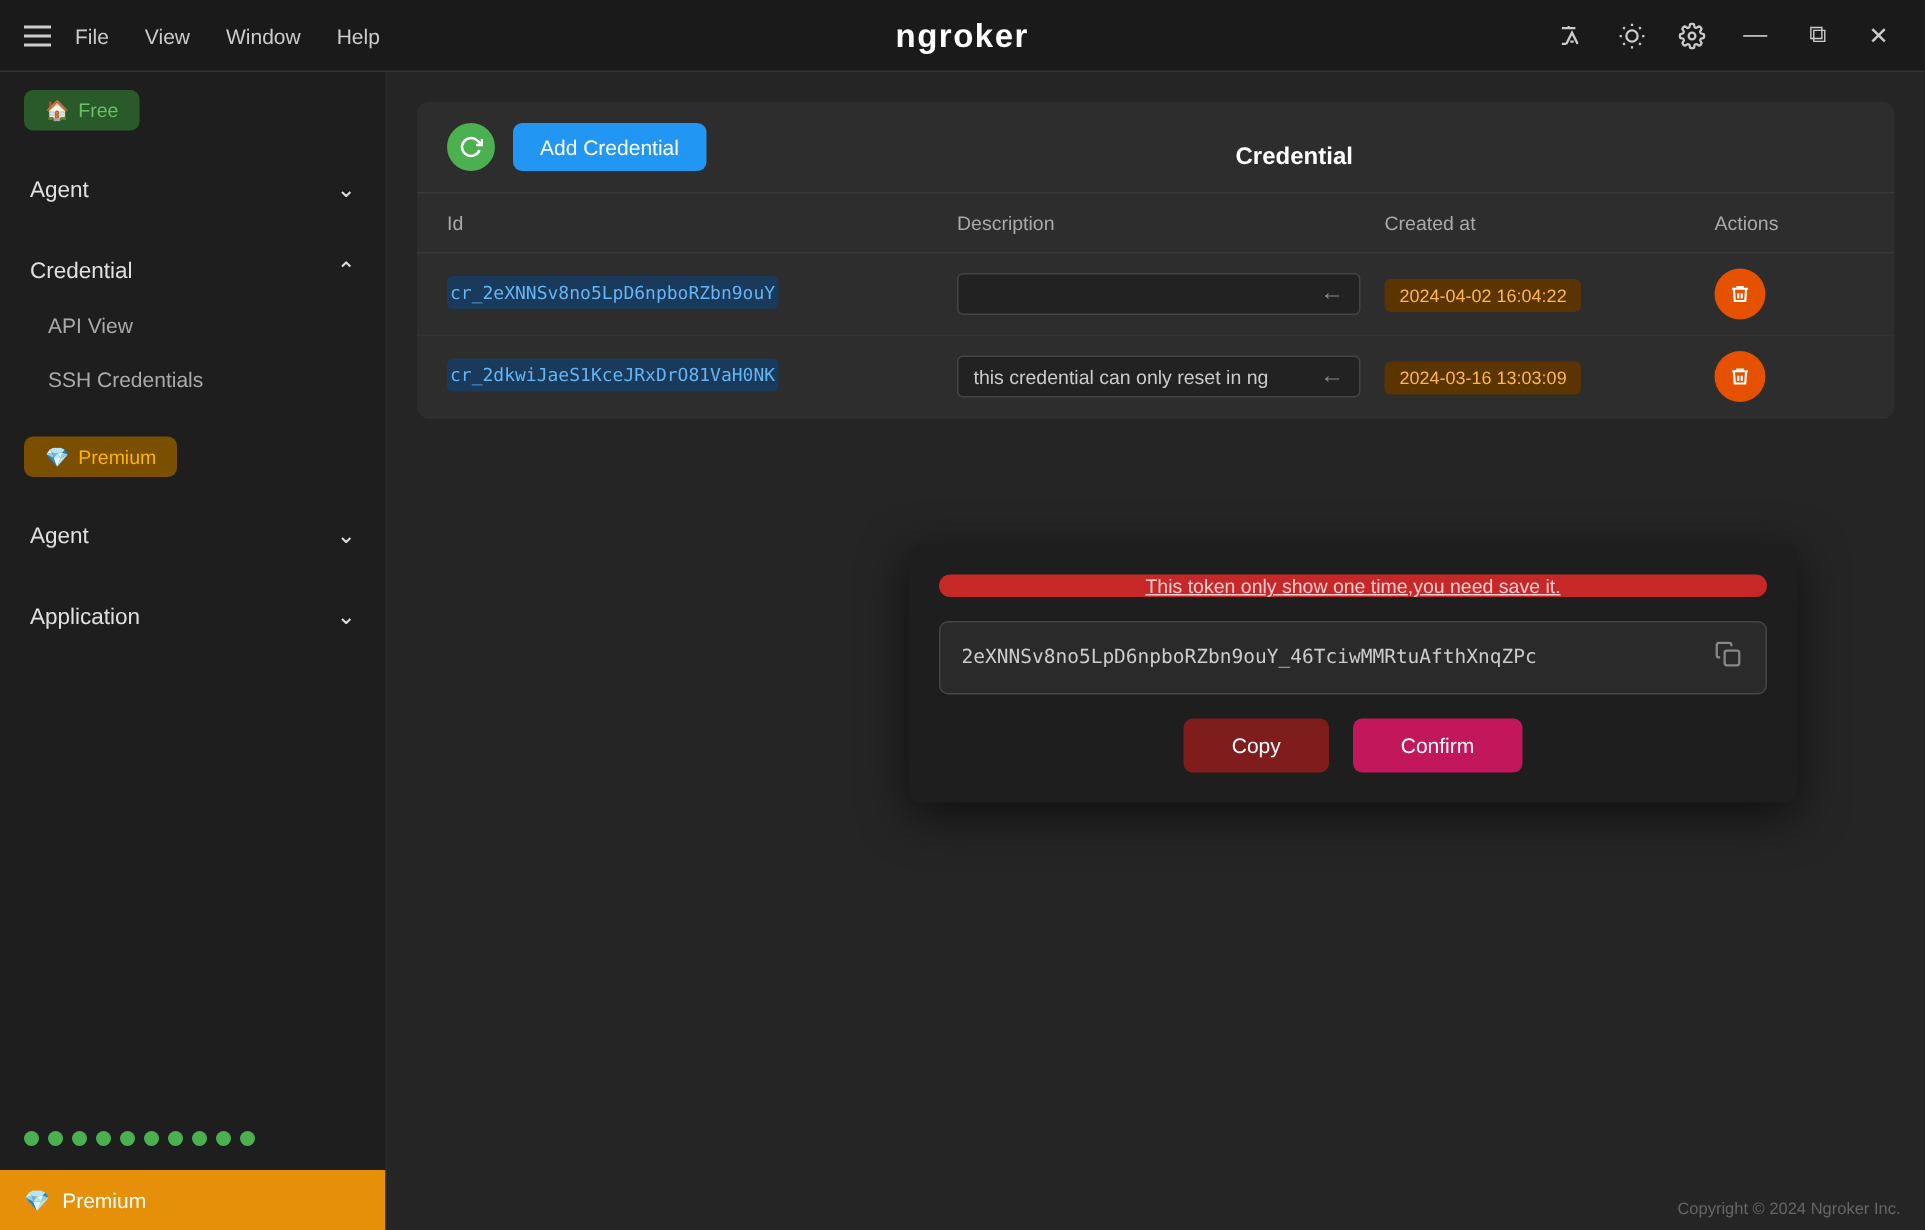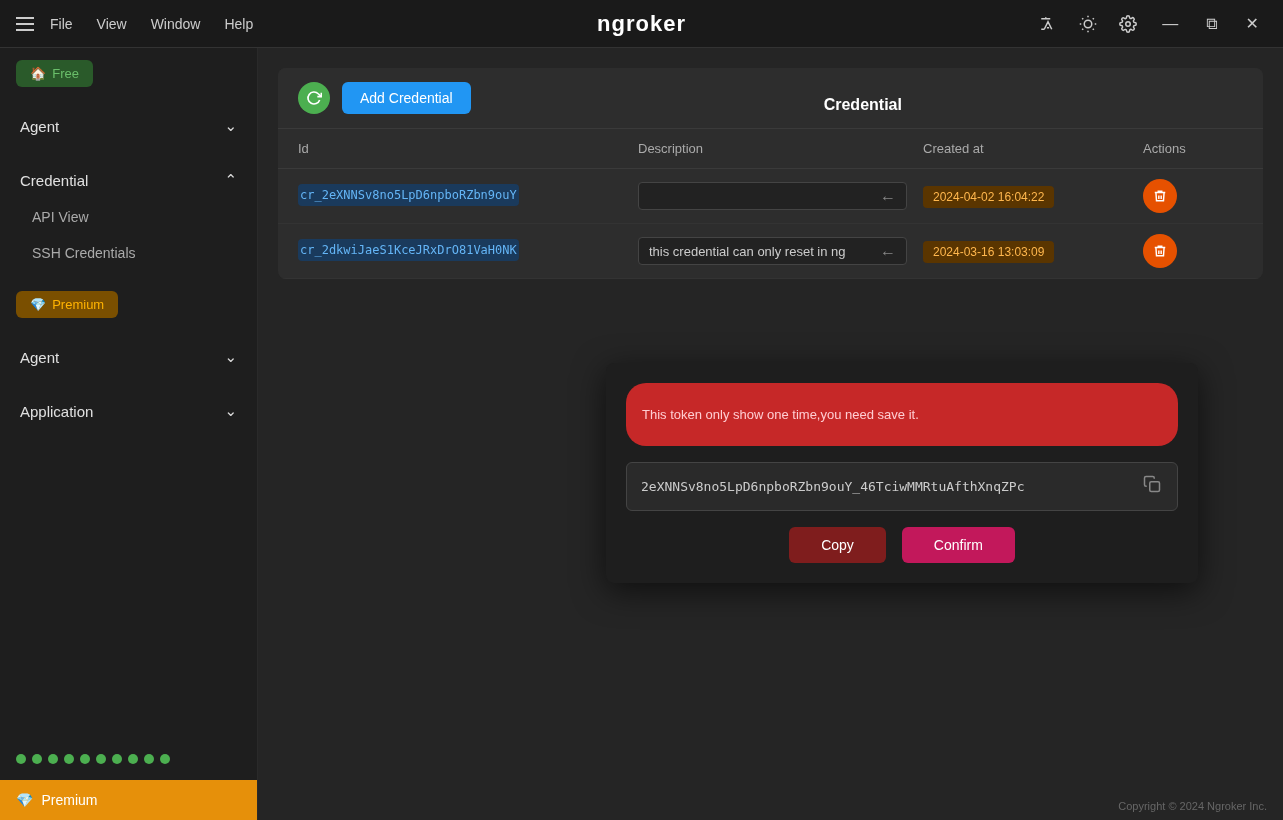--- a/index.html
+++ b/index.html
@@ -272,24 +272,26 @@
       width: 592px;
       background: #1e1e1e;
       border-radius: 8px;
       padding: 20px;
       box-shadow: 0 8px 32px rgba(0,0,0,0.6);
       z-index: 100;
     }
     .token-warning {
       background: #c62828;
       color: #ffcdd2;
-      padding: 24px 16px;
+      padding: 0 16px;
       border-radius: 20px;
       font-size: 13px;
+      text-align: center;
       margin-bottom: 16px;
+      text-decoration: underline;
     }
     .token-value-row {
       display: flex;
       align-items: center;
       gap: 10px;
       background: #2a2a2a;
       border: 1px solid #444;
       border-radius: 6px;
       padding: 10px 14px;
       margin-bottom: 16px;

